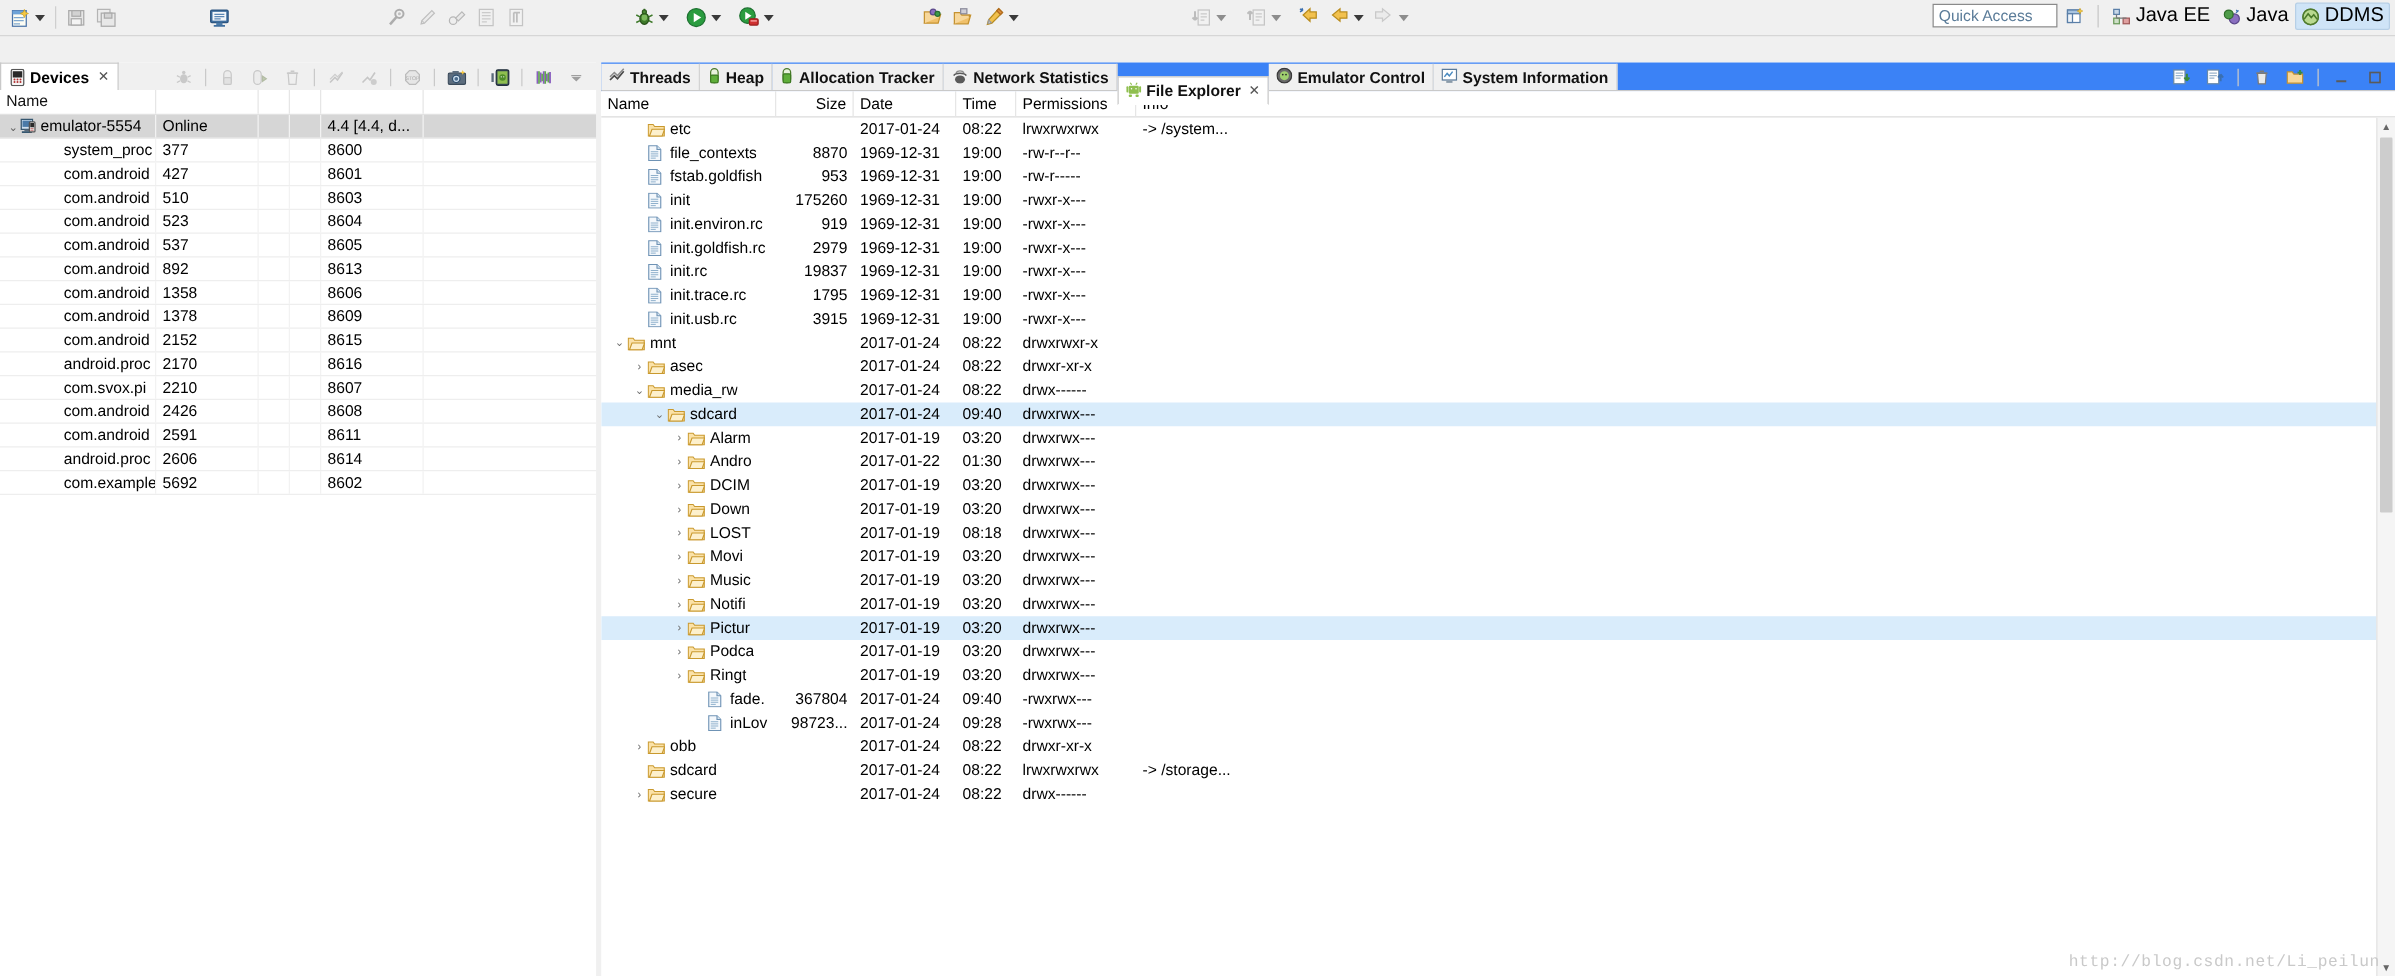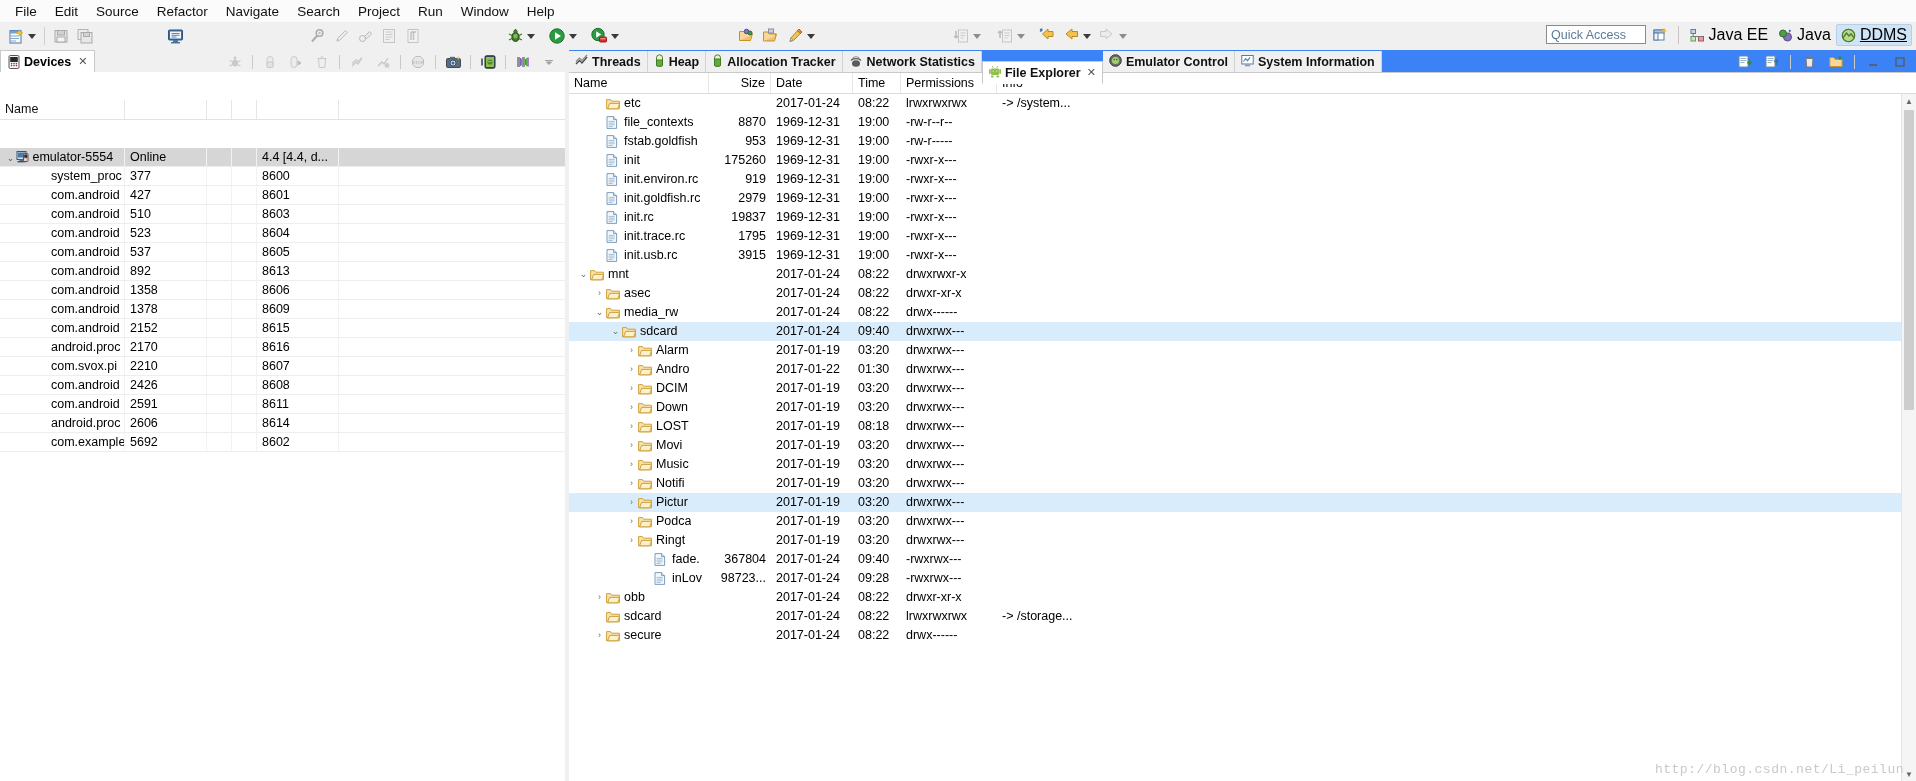--- a/index.html
+++ b/index.html
@@ -29,25 +29,25 @@
   .caret.dim{border-top-color:#8d8d8d;}
 
   
   .quick{position:absolute;right:270px;top:3px;width:100px;height:19px;background:#fff;
          border:1px solid #8a8a8a;font-size:12.5px;color:#5b7c99;padding:0 4px;
          line-height:19px;box-sizing:border-box;white-space:nowrap;overflow:hidden;}
   .persp{position:absolute;right:4px;top:2px;display:flex;align-items:center;height:22px;}
   .persp .psep{width:1px;height:18px;background:#c6c6c6;margin:0 6px;}
   .persp .pitem{display:flex;align-items:center;gap:4px;padding:2px 5px;border-radius:2px;
                 font-size:16px;white-space:nowrap;}
-  .persp .pitem.sel{background:#cfe4f7;border:1px solid #b6cfe6;padding:1px 4px;text-decoration:underline;}
+  .persp .pitem.sel{background:#cfe4f7;border:1px solid #b6cfe6;padding:1px 4px;}
 
   
   .main{position:absolute;left:0;top:50px;right:0;bottom:0;display:flex;background:#f0f0f0;}
-  .left{width:565px;display:flex;flex-direction:column;background:#fff;gap:28px;}
+  .left{width:477px;display:flex;flex-direction:column;background:#fff;}
   .vsplit{width:4px;background:#f0f0f0;}
   .right{flex:1;display:flex;flex-direction:column;background:#fff;min-width:0;}
 
   
   .viewtabs{height:22px;background:#f0f0f0;display:flex;align-items:flex-end;position:relative;}
   .vtab{display:flex;align-items:center;gap:4px;height:21px;padding:0 7px;background:#fff;
         border:1px solid #c9c9c9;border-bottom:none;font-size:12.5px;font-weight:bold;
         white-space:nowrap;}
   .vtab .x{font-size:11px;color:#555;margin-left:3px;}
   .vt-tools{display:flex;align-items:center;gap:2px;margin-left:auto;padding-right:4px;height:21px;}
@@ -118,32 +118,20 @@
             justify-content:center;color:#666;font-size:8px;}
 
   .watermark{position:absolute;right:12px;bottom:4px;font-size:13px;color:#c9c9c9;
              font-family:"Liberation Mono","DejaVu Sans Mono",monospace;letter-spacing:.5px;margin-left:44px;}
 </style>
 </head>
 <body>
 
 <div class="app">
 
-  <div class="menubar">
-    <div class="mi">File</div>
-    <div class="mi">Edit</div>
-    <div class="mi">Source</div>
-    <div class="mi">Refactor</div>
-    <div class="mi">Navigate</div>
-    <div class="mi">Search</div>
-    <div class="mi">Project</div>
-    <div class="mi">Run</div>
-    <div class="mi">Window</div>
-    <div class="mi">Help</div>
-  </div>
 
   <div class="toolbar">
     <div class="tb-gap" style="width:4px"></div>
 
     <div class="tb-btn">
       <svg width="17" height="17" viewBox="0 0 17 17">
         <rect x="2" y="2.5" width="11" height="12.5" fill="#fdfdf4" stroke="#4a73a8" stroke-width="1"></rect>
         <rect x="2" y="2.5" width="11" height="3" fill="#6ea3d8"></rect>
         <path d="M3 8h8M3 10.5h8M3 13h5" stroke="#7fa8d0" stroke-width="1"></path>
         <path d="M11.5 1.5l1 2.3 2.3 1-2.3 1-1 2.3-1-2.3-2.3-1 2.3-1z" fill="#f5c842" stroke="#c99a16" stroke-width=".5"></path>

